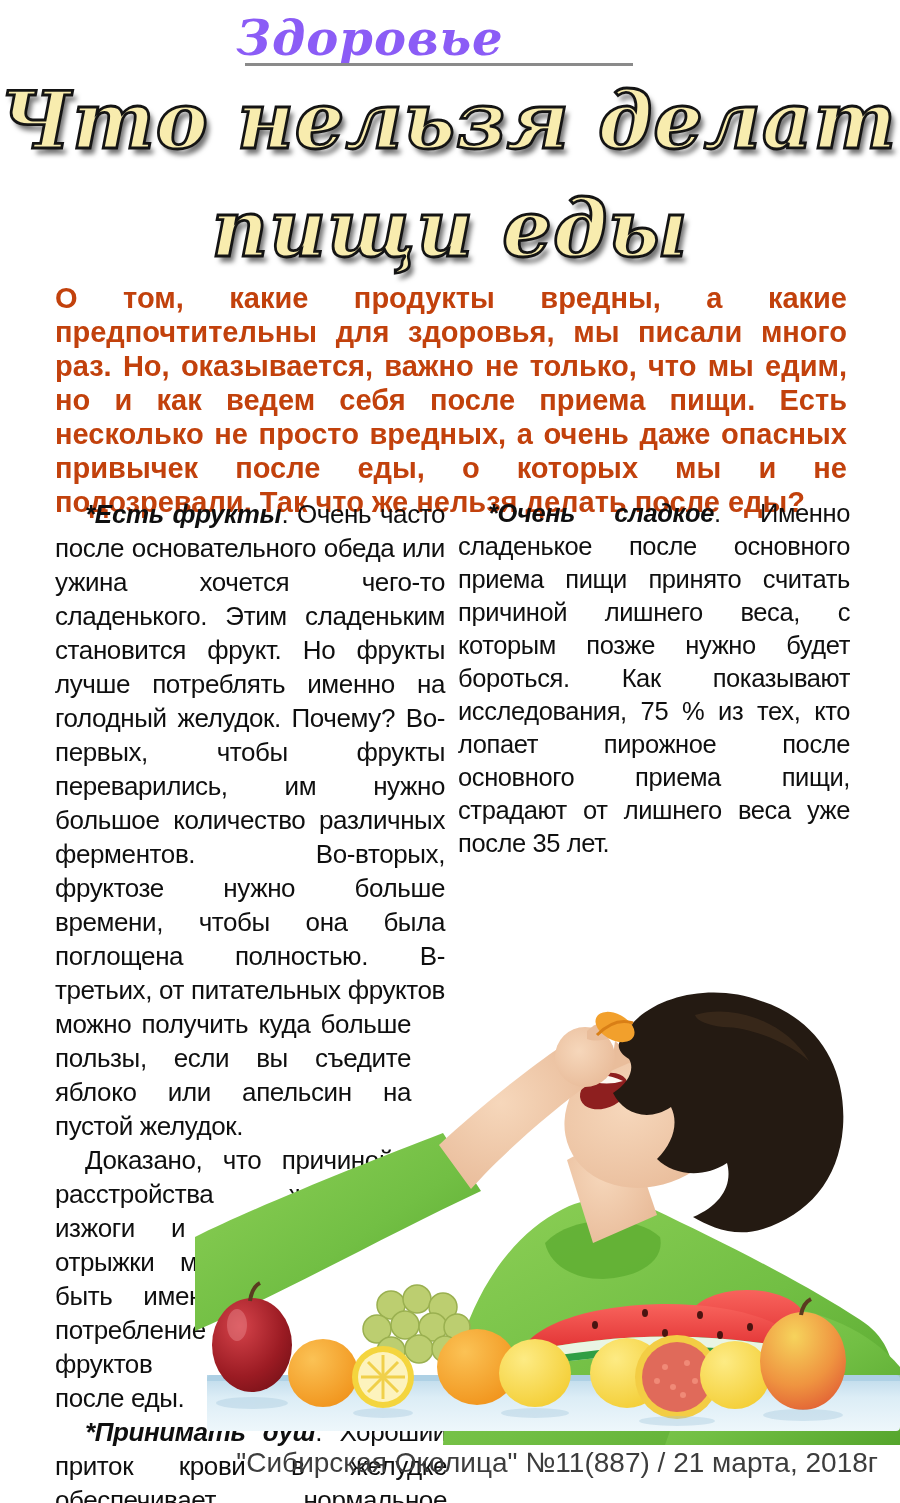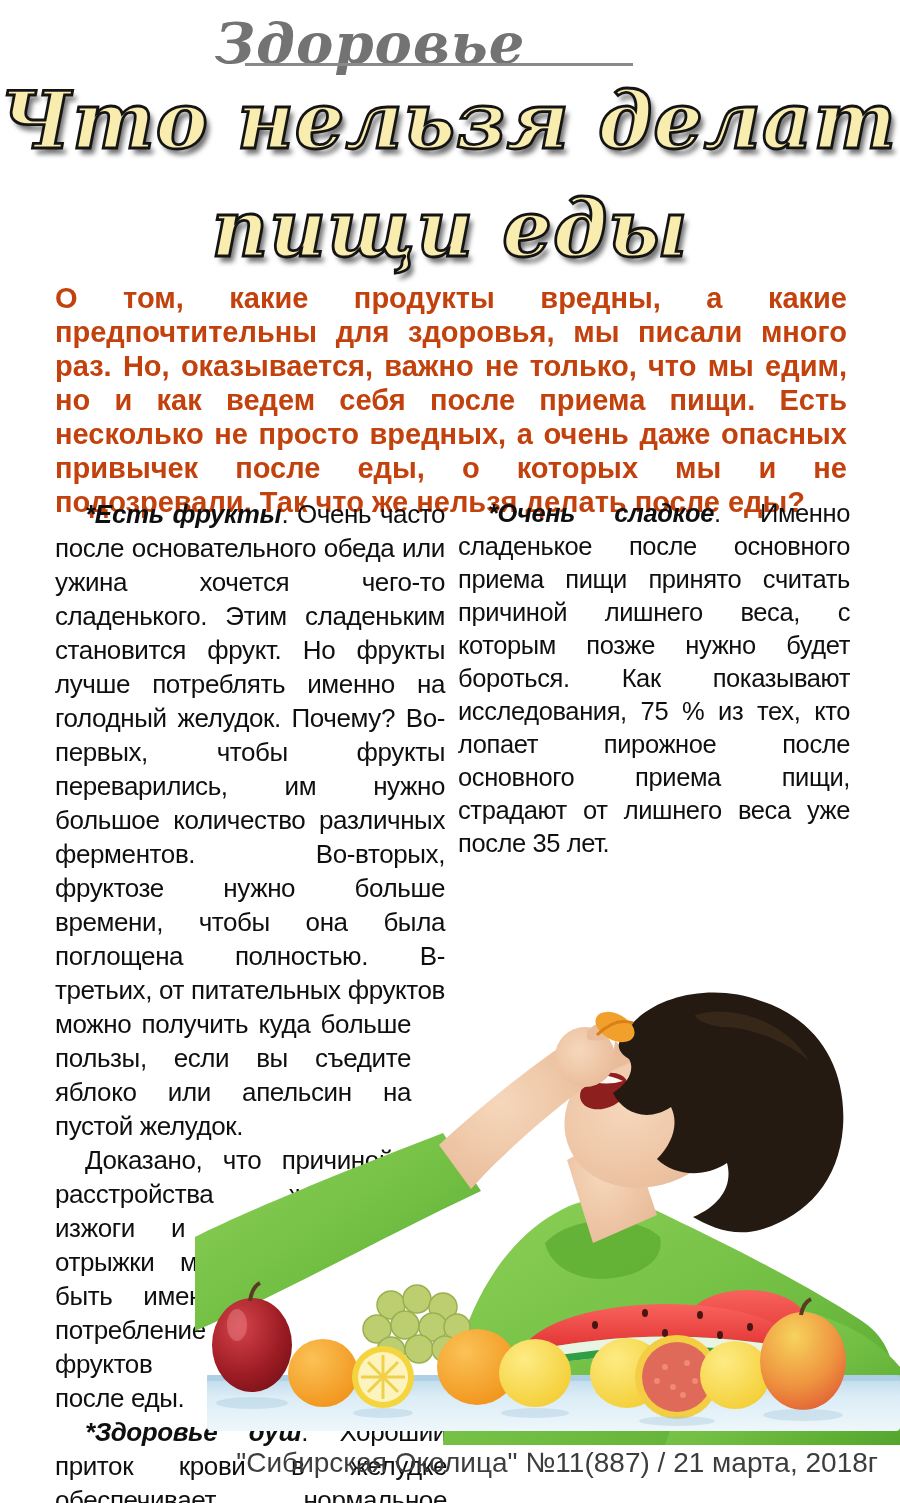--- a/index.html
+++ b/index.html
@@ -4,21 +4,21 @@
 <style>
   html,body{margin:0;padding:0;background:#ffffff;}
   #page{
     position:relative;width:900px;height:1503px;background:#ffffff;
     overflow:hidden;font-family:"Liberation Sans",sans-serif;color:#111;
   }
   
   .section-label{
     position:absolute;top:10px;left:0;width:740px;text-align:center;
     font-family:"DejaVu Serif",serif;font-style:italic;font-weight:600;
-    font-size:56px;color:#737373;letter-spacing:1px;
+    font-size:48px;color:#8b5cf6;letter-spacing:1px;
   }
   .section-underline{
     position:absolute;top:63px;left:245px;width:388px;height:3px;background:#8a8a8a;
   }
   
   .headline{
     position:absolute;left:0;width:900px;text-align:center;
     font-family:"DejaVu Serif",serif;font-weight:bold;font-style:italic;
     font-size:78px;line-height:1;color:#f8ecae;
     -webkit-text-stroke:2.8px #141414;
@@ -70,21 +70,21 @@
     <div class="sp" style="width:2px;height:34px"></div>
     <div class="sp" style="width:54px;height:68px"></div>
     <div class="sp" style="width:8px;height:34px"></div>
     <div class="sp" style="width:166px;height:34px"></div>
     <div class="sp" style="width:194px;height:34px"></div>
     <div class="sp" style="width:216px;height:34px"></div>
     <div class="sp" style="width:236px;height:50px"></div>
 
     <p class="indent"><b class="lead">*Есть фрукты</b><span>. Очень часто после основательного обеда или ужина хочется чего-то сладенького. Этим сладеньким становится фрукт. Но фрукты лучше потреблять именно на голодный желудок. Почему? Во-первых, чтобы фрукты переварились, им нужно большое количество различных ферментов. Во-вторых, фруктозе нужно больше времени, чтобы она была поглощена полностью. В-третьих, от питательных фруктов можно получить куда больше пользы, если вы съедите яблоко или апельсин на пустой желудок.</span></p>
     <p class="indent">Доказано, что причиной расстройства желудка, изжоги и даже отрыжки может быть именно потребление фруктов после еды.</p>
-    <p class="indent"><b class="lead">*Здоровье душ</b><span>. Хороший приток крови в желудке обеспечивает нормальное пищеварение. Если вы отправитесь в душ сразу после</span></p>
+    <p class="indent"><b class="lead">*Принимать душ</b><span>. Хороший приток крови в желудке обеспечивает нормальное пищеварение. Если вы отправитесь в душ сразу после</span></p>
   </div>
 
   <div class="col col-right">
     <p class="indent"><b class="lead">*Очень сладкое</b><span>. Именно сладенькое после основного приема пищи принято считать причиной лишнего веса, с которым позже нужно будет бороться. Как показывают исследования, 75 % из тех, кто лопает пирожное после основного приема пищи, страдают от лишнего веса уже после 35 лет.</span></p>
   </div>
 
   <svg class="photo" viewBox="0 0 705 470" aria-hidden="true">
     <defs>
       <linearGradient id="gSweater" x1="0" y1="0" x2="1" y2="1">
         <stop offset="0" stop-color="#8ed057"></stop>

